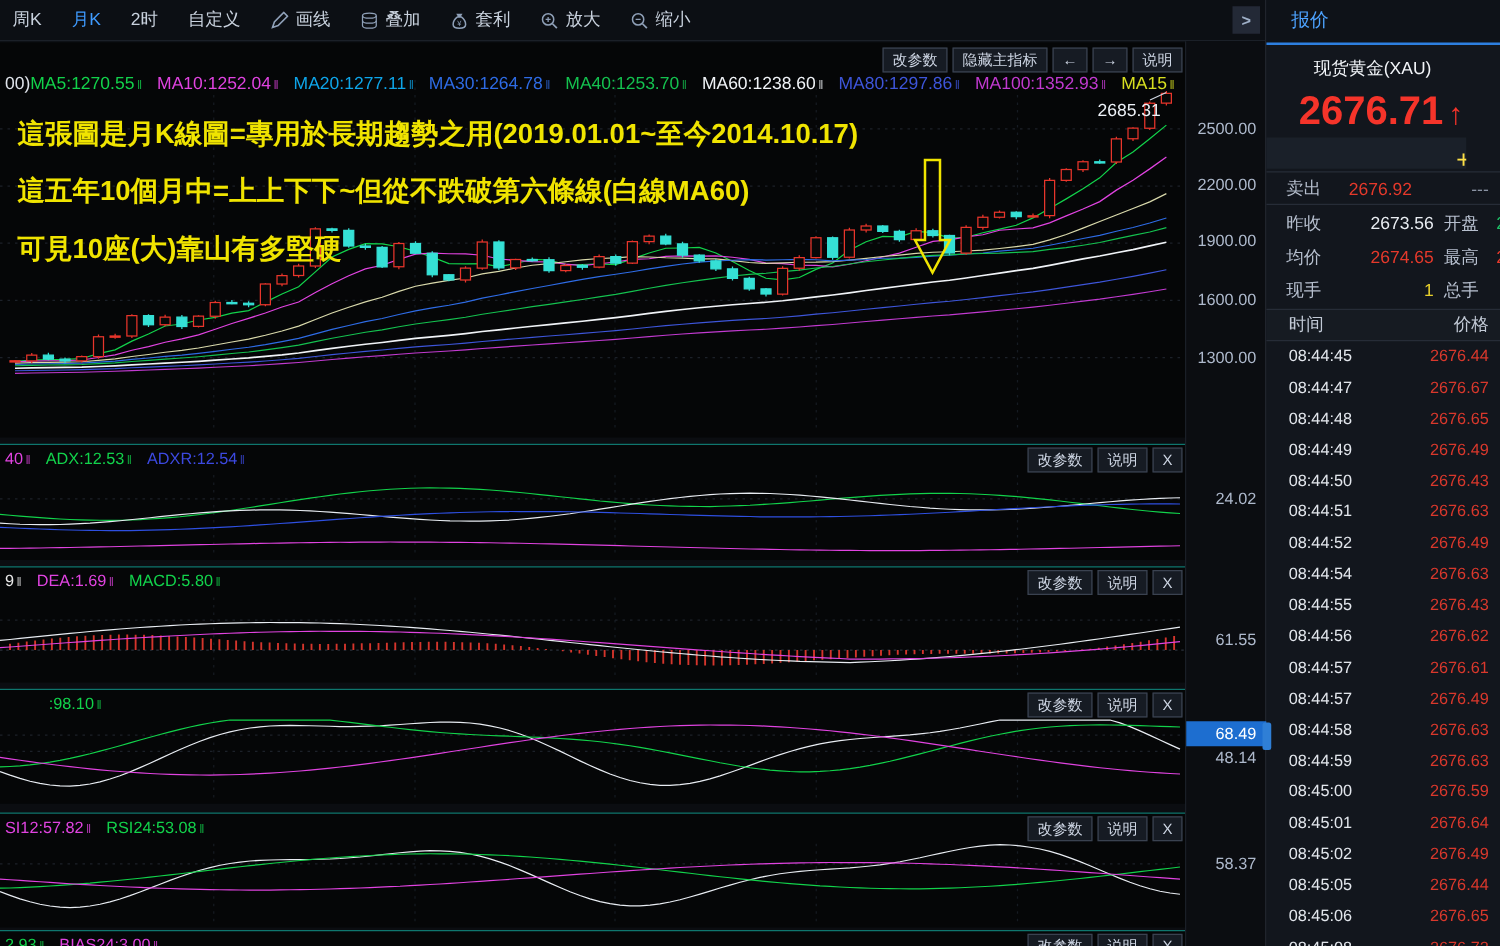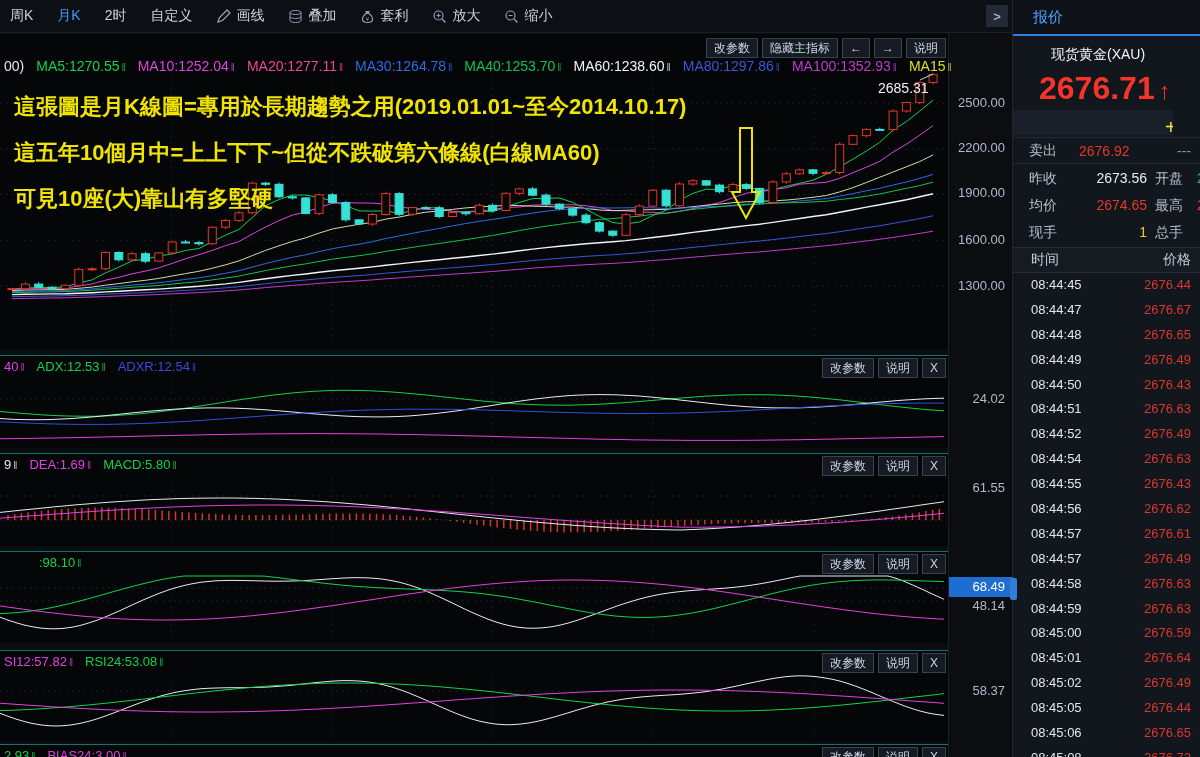--- a/index.html
+++ b/index.html
@@ -15,21 +15,21 @@
   .expand-btn{position:absolute;left:986px;top:5px;width:22px;height:22px;background:#232936;
               color:#9fb0c8;display:flex;align-items:center;justify-content:center;
               font-size:13px;font-weight:bold;cursor:pointer;}
   
   .panel{position:absolute;left:0;width:948px;background:#050607;}
   .panel.sub{border-top:1px solid #0f766e;}
   .panel svg{position:absolute;left:0;top:0;}
   .btnrow{position:absolute;right:2px;display:flex;gap:4px;z-index:5;}
   .btn{background:#161b23;border:1px solid #3a4250;color:#cdd5e3;font-size:12px;
        padding:1px 7px;line-height:16px;cursor:pointer;white-space:nowrap;}
-  .ma-row{position:absolute;left:4px;top:24px;display:flex;gap:12px;font-size:14px;
+  .ma-row{position:absolute;left:4px;top:24px;display:flex;font-size:14px;
           white-space:nowrap;z-index:4;}
   .malbl::after{content:"\2016";font-size:10px;margin-left:2px;opacity:.8;}
   .annot{position:absolute;left:14px;top:50px;color:#f0e400;font-size:22px;font-weight:bold;
          line-height:46px;white-space:nowrap;z-index:4;}
   .price-tag{position:absolute;left:878px;top:46px;color:#eef2f8;font-size:14px;z-index:4;}
   .phead{position:absolute;left:4px;top:3px;display:flex;gap:12px;font-size:13px;z-index:4;
          white-space:nowrap;}
   
   .axisstrip{position:absolute;left:948px;top:33px;width:64px;height:724px;background:#0b0d11;
              border-left:1px solid #1a1f27;font-size:13px;color:#aeb9cc;}
@@ -307,21 +307,21 @@
       <span class="btn">隐藏主指标</span>
       <span class="btn">←</span>
       <span class="btn">→</span>
       <span class="btn">说明</span>
     </div>
     <div class="ma-row">
       <span style="color:#dfe3ea">00)</span>
       <span style="display:flex;gap:12px;">
           <span class="malbl" style="color: rgb(18, 210, 75);">MA5:1270.55</span>
           <span class="malbl" style="color: rgb(224, 67, 224);">MA10:1252.04</span>
-          <span class="malbl" style="color: #ec4899;">MA20:1277.11</span>
+          <span class="malbl" style="color: #0ea5e9;">MA20:1277.11</span>
           <span class="malbl" style="color: rgb(46, 107, 228);">MA30:1264.78</span>
           <span class="malbl" style="color: rgb(20, 193, 79);">MA40:1253.70</span>
           <span class="malbl" style="color: rgb(240, 243, 247);">MA60:1238.60</span>
           <span class="malbl" style="color: rgb(61, 85, 217);">MA80:1297.86</span>
           <span class="malbl" style="color: rgb(193, 58, 208);">MA100:1352.93</span>
           <span class="malbl" style="color: rgb(216, 224, 32);">MA15</span>
         </span>
     </div>
     <div class="annot">
       <div>這張圖是月K線圖=專用於長期趨勢之用(2019.01.01~至今2014.10.17)</div>
@@ -588,21 +588,21 @@
     </div>
   </div>
 
   <div class="axisstrip">
     <span class="tick" style="top:62px">2500.00</span>
     <span class="tick" style="top:107px">2200.00</span>
     <span class="tick" style="top:152px">1900.00</span>
     <span class="tick" style="top:199px">1600.00</span>
     <span class="tick" style="top:245px">1300.00</span>
     <span class="tick" style="top:358px">24.02</span>
-    <span class="tick" style="top:447px">61.55</span>
+    <span class="tick" style="top:471px">61.55</span>
     <div class="vbadge">68.49</div>
     <span class="tick" style="top:565px">48.14</span>
     <span class="tick" style="top:650px">58.37</span>
   </div>
 
   <div class="sidebar">
     <div class="tabbar">
       <span class="tab">报价</span>
     </div>
     <div class="symbol">现货黄金(XAU)</div>

